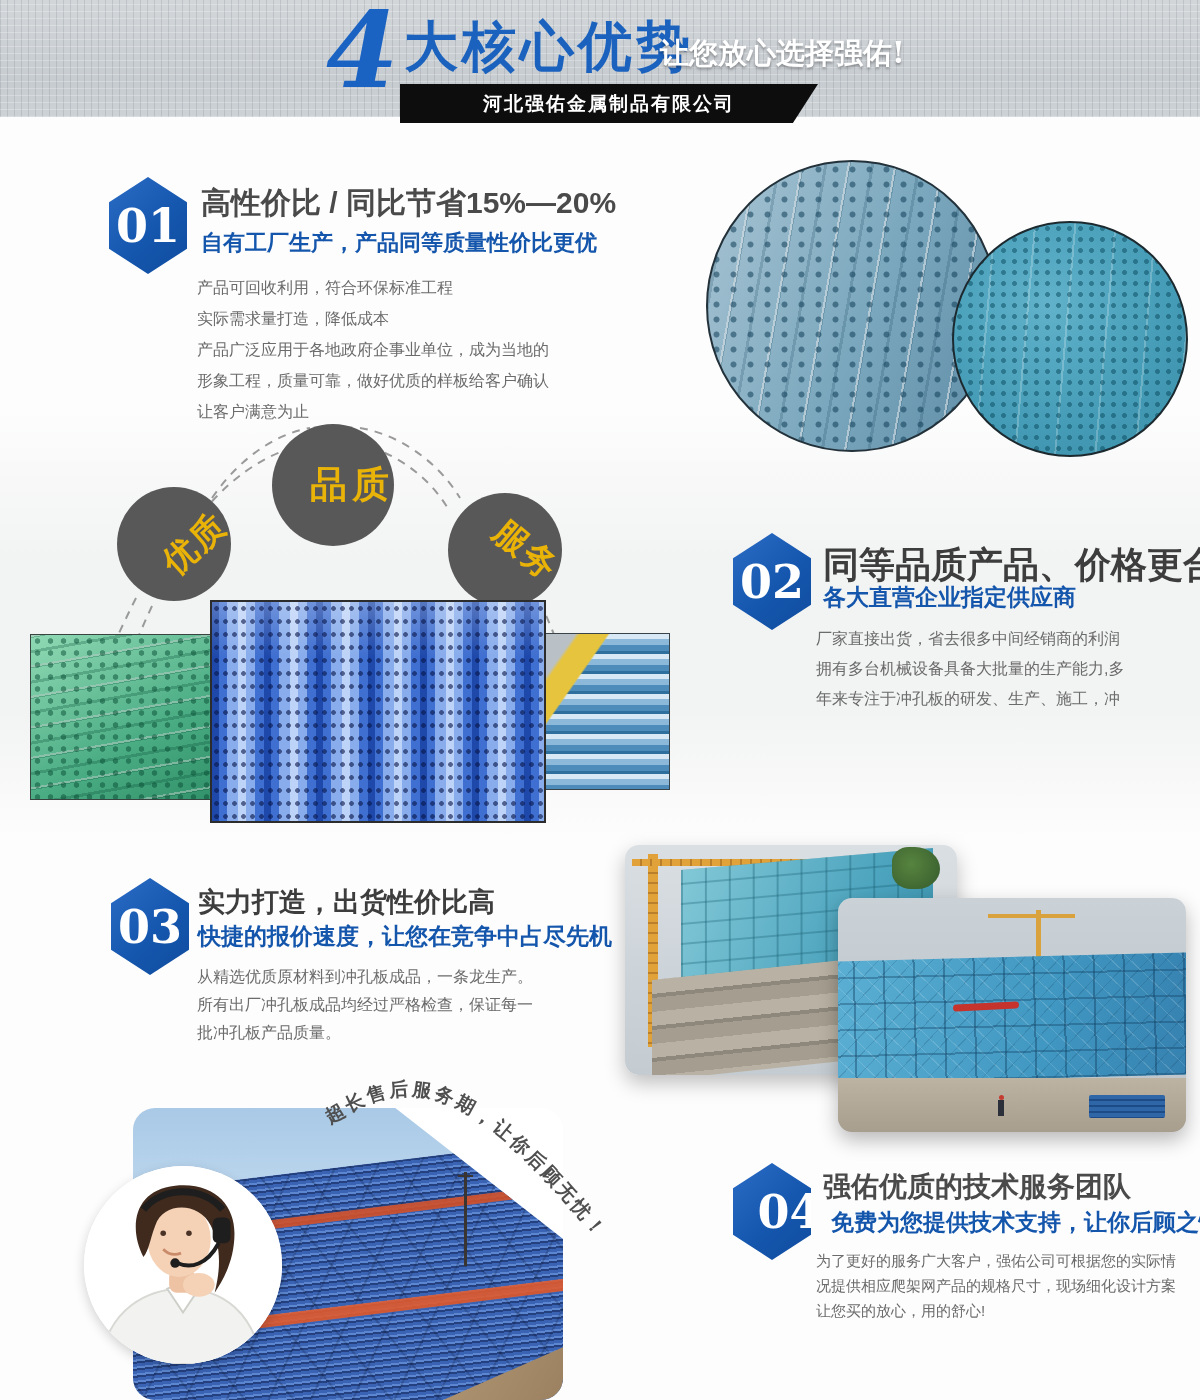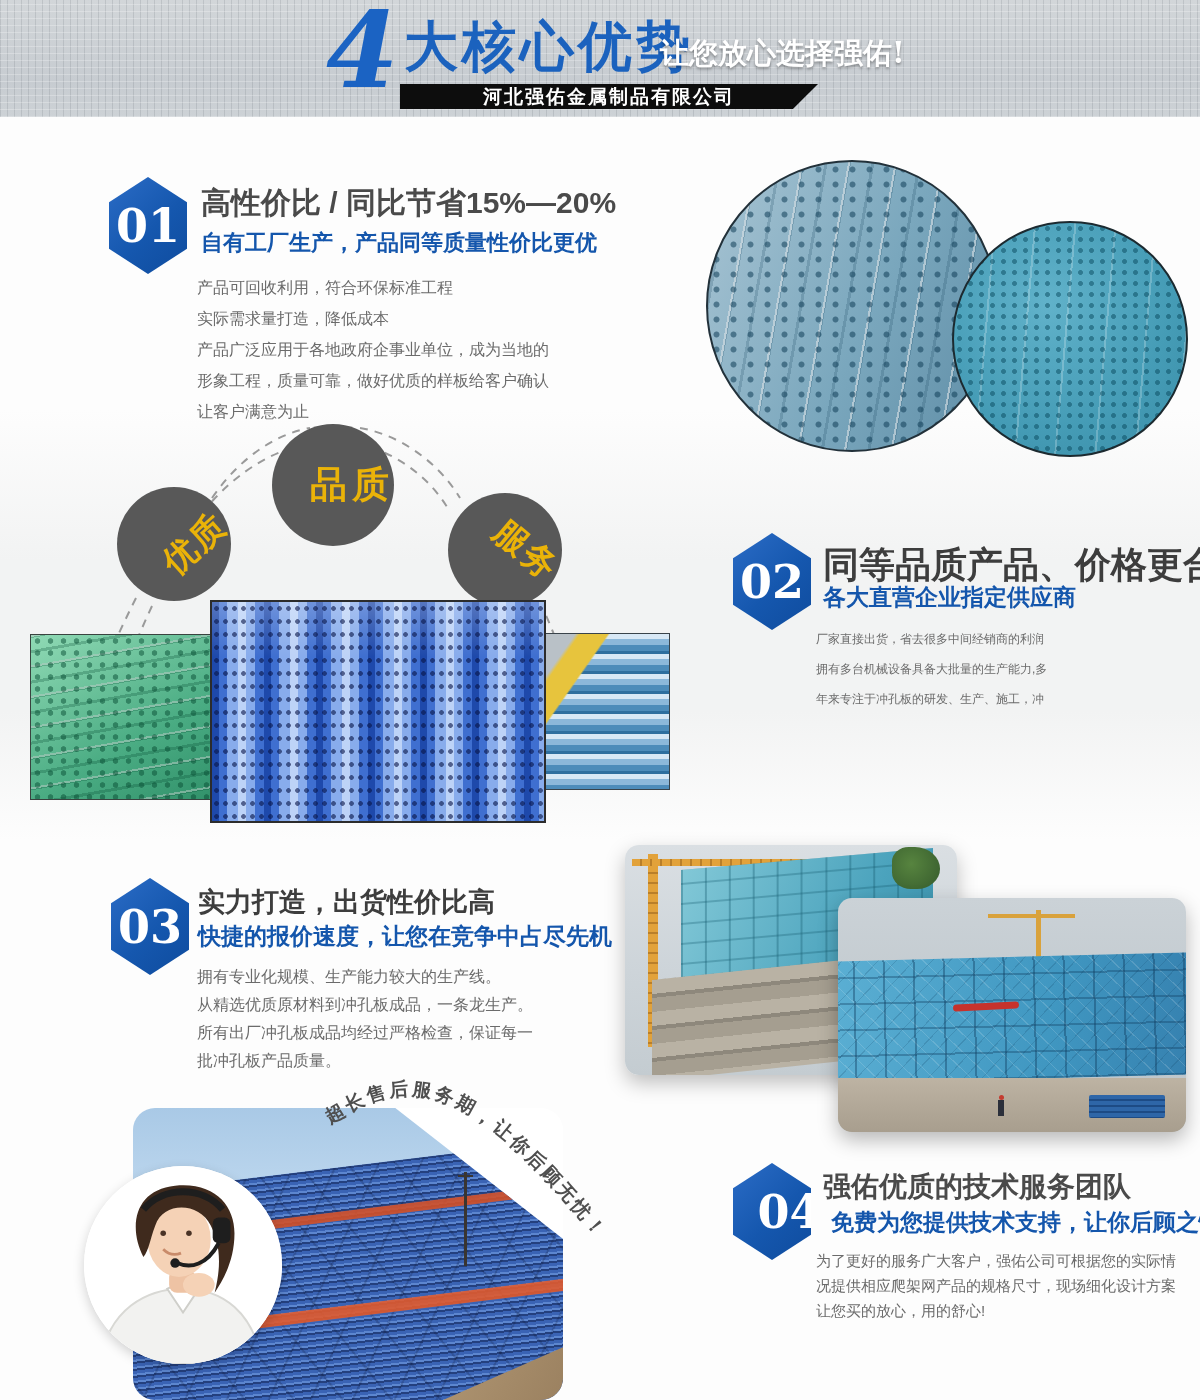--- a/index.html
+++ b/index.html
@@ -13,21 +13,21 @@
     background:
       repeating-linear-gradient(0deg, rgba(255,255,255,.25) 0 1px, rgba(0,0,0,0) 1px 7px),
       repeating-linear-gradient(90deg, rgba(96,104,112,.18) 0 1px, rgba(0,0,0,0) 1px 7px),
       linear-gradient(180deg,#d2d6d9 0%,#c7ccd1 70%,#cdd2d6 100%); }
   .big4 { position:absolute; left:326px; top:-8px; font-family:"DejaVu Serif",serif;
     font-style:italic; font-weight:bold; font-size:104px; line-height:117px; color:#1b63c3; }
   .hd-title { position:absolute; left:404px; top:16px; font-family:"DejaVu Serif",serif;
     font-weight:bold; font-size:54px; line-height:60px; color:#1b62be; letter-spacing:4px; }
   .hd-slogan { position:absolute; left:660px; top:34px; font-family:"DejaVu Serif",serif;
     font-weight:bold; font-size:29px; color:#ffffff; text-shadow:0 2px 3px rgba(0,0,0,.35); }
-  .hd-ribbon { position:absolute; left:400px; top:84px; width:418px; height:25px; background:#0d0d0d;
+  .hd-ribbon { position:absolute; left:400px; top:84px; width:418px; height:39px; background:#0d0d0d;
     clip-path:polygon(0 0,100% 0,94% 100%,0 100%); display:flex; align-items:center; justify-content:center; }
   .hd-ribbon span { color:#fff; font-size:19px; font-weight:bold; letter-spacing:2px; }
 
   .band { position:absolute; left:0; top:410px; width:1200px; height:430px;
     background:linear-gradient(180deg,rgba(242,243,243,0) 0%,#f2f3f3 35%,#f2f3f3 70%,rgba(242,243,243,0) 100%); }
 
   
   .hex { position:absolute; width:78px; height:97px; color:#fff; display:flex; align-items:center; justify-content:center;
     background:linear-gradient(135deg,#2b6cc6 0%,#1557ae 55%,#0f4c9e 100%);
     clip-path:polygon(50% 0,100% 26%,100% 74%,50% 100%,0 74%,0 26%);
@@ -38,21 +38,21 @@
   .sec-sub { position:absolute; font-family:"DejaVu Serif",serif; font-weight:bold; color:#1456ac; white-space:nowrap; }
   .sec-body { position:absolute; color:#6b6b6b; }
   .sec-body div { white-space:nowrap; }
 
   .t1 { left:201px; top:183px; font-size:30px; }
   .st1 { left:201px; top:228px; font-size:22px; }
   .b1 { left:197px; top:272px; font-size:16px; line-height:31px; }
 
   .t2 { left:823px; top:541px; font-size:36px; }
   .st2 { left:823px; top:582px; font-size:23px; }
-  .b2 { left:816px; top:624px; font-size:12px; line-height:30px; }
+  .b2 { left:816px; top:624px; font-size:16px; line-height:30px; }
 
   .t3 { left:198px; top:884px; font-size:27px; }
   .st3 { left:198px; top:921px; font-size:23px; }
   .b3 { left:197px; top:963px; font-size:16px; line-height:28px; }
 
   .t4 { left:823px; top:1168px; font-size:28px; }
   .st4 { left:831px; top:1207px; font-size:23px; }
   .b4 { left:816px; top:1248px; font-size:15px; line-height:25px; }
 
   
@@ -223,21 +223,20 @@
     <div>拥有多台机械设备具备大批量的生产能力,多</div>
     <div>年来专注于冲孔板的研发、生产、施工，冲</div>
   </div>
 
   <div class="hex abs" style="left:111px; top:878px;text-align:center;">
     <span>03</span>
   </div>
   <div class="sec-title serif t3">实力打造，出货性价比高</div>
   <div class="sec-sub st3">快捷的报价速度，让您在竞争中占尽先机</div>
   <div class="sec-body b3">
-    <div>拥有专业化规模、生产能力较大的生产线。</div>
     <div>从精选优质原材料到冲孔板成品，一条龙生产。</div>
     <div>所有出厂冲孔板成品均经过严格检查，保证每一</div>
     <div>批冲孔板产品质量。</div>
   </div>
 
   <div class="ph ph-c1">
     <div class="c1-crane-mast"></div>
     <div class="c1-crane-jib"></div>
     <div class="c1-mesh"></div>
     <div class="c1-floors"></div>

